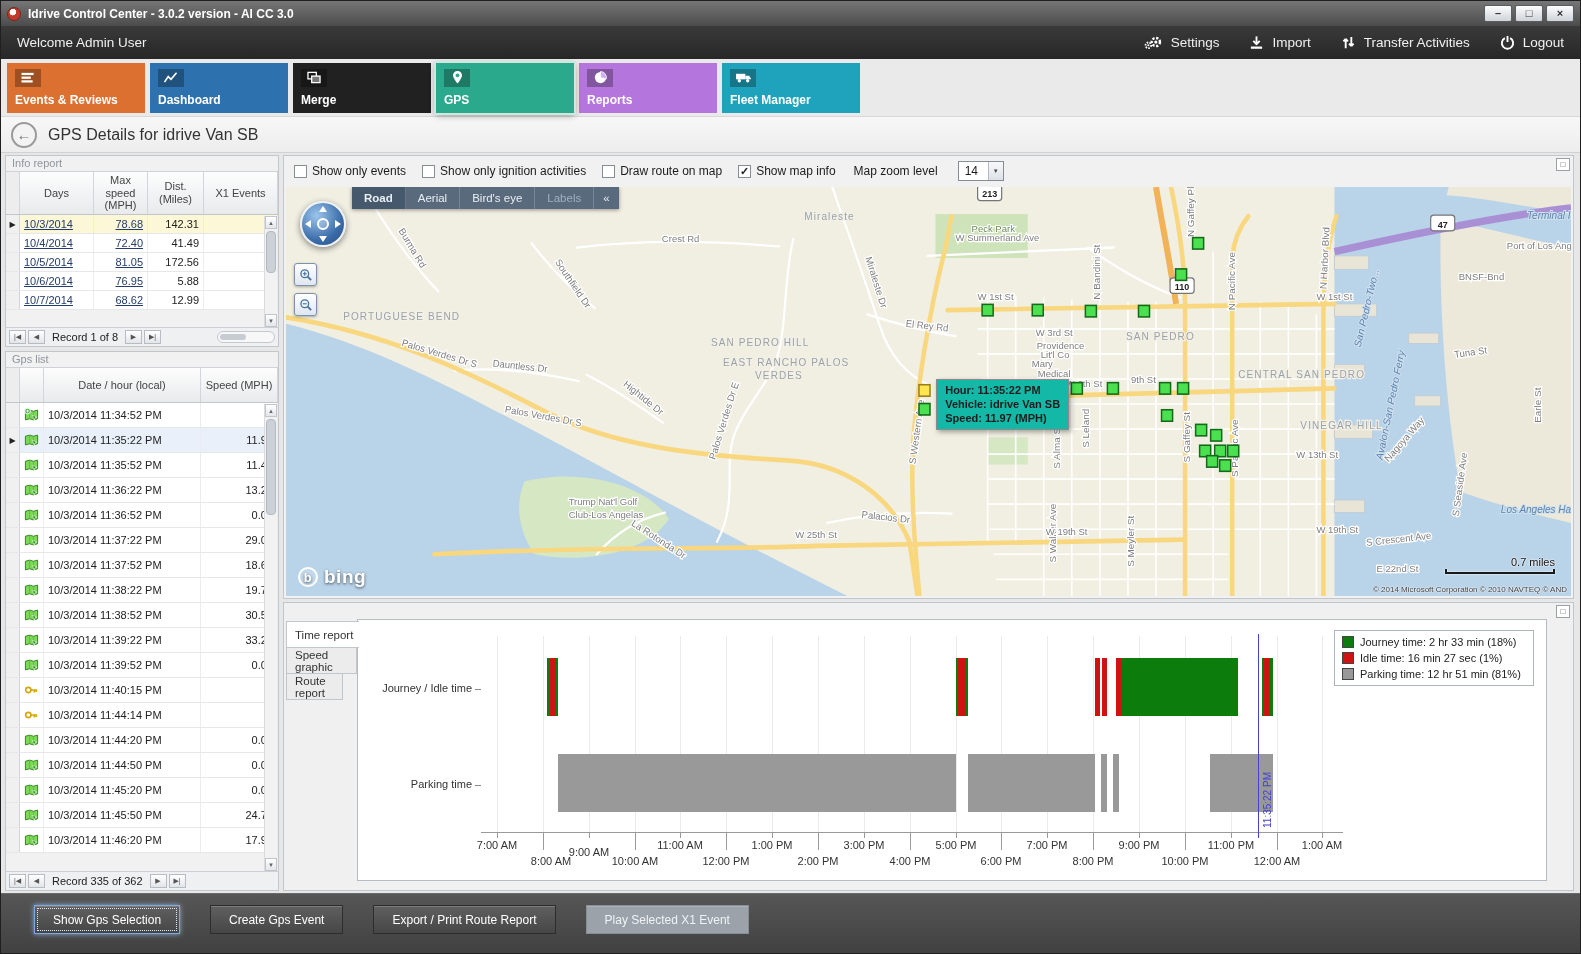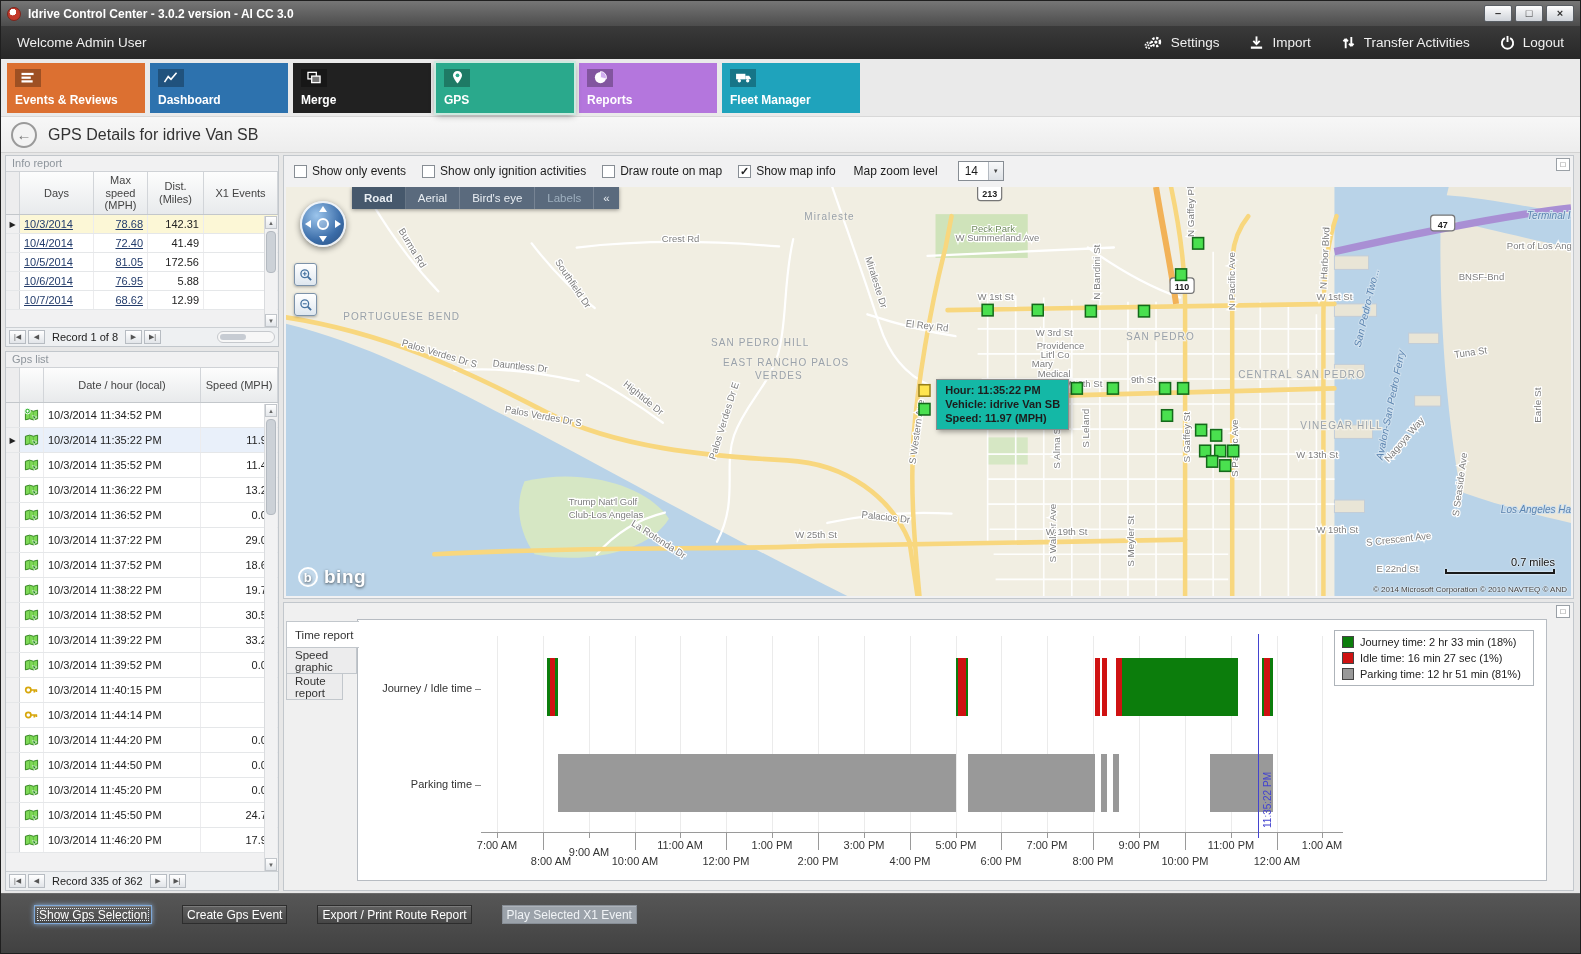--- a/index.html
+++ b/index.html
@@ -124,21 +124,21 @@
   .cbar.green{background:#0c7d0c;} .cbar.red{background:#cf1212;} .cbar.gray{background:#999999;}
   .crowlab{font-size:11px;color:#333;text-align:right;}
   .crowtick{background:#888;}
   .ccursorlab{transform:rotate(-90deg);transform-origin:0 0;font-size:10px;white-space:nowrap;}
   .clegend{right:12px;top:10px;width:200px;border:1px solid #aeb4ba;background:#fff;padding:5px 7px;font-size:11px;color:#222;display:flex;flex-direction:column;gap:4px;}
   .clegrow{display:flex;align-items:center;gap:6px;}
   .clegsw{width:12px;height:12px;border:1px solid #444;flex:none;}
 
   
   .footer{position:absolute;left:0;right:0;top:892px;bottom:0;background:linear-gradient(#565656,#414141);border-top:1px solid #6a6a6a;display:flex;align-items:flex-start;gap:30px;padding:11px 0 0 33px;}
-  .fbtn{height:19px;padding:0 4px;background:linear-gradient(#606060,#464646);border:1px solid #2d2d2d;color:#fff;font-size:12px;box-shadow:inset 0 1px 0 rgba(255,255,255,.18);}
+  .fbtn{height:29px;padding:0 18px;background:linear-gradient(#606060,#464646);border:1px solid #2d2d2d;color:#fff;font-size:12px;box-shadow:inset 0 1px 0 rgba(255,255,255,.18);}
   .fbtn.focused{outline:1px dotted #dfe7ef;outline-offset:-4px;border-color:#7fa9d9;box-shadow:0 0 5px rgba(150,190,235,.9),inset 0 1px 0 rgba(255,255,255,.18);}
   .fbtn.disabled{background:#9ba2aa;border-color:#878e96;color:#f0f3f6;}
 </style>
 </head>
 <body>
 
 <div class="window">
 
   <div class="titlebar">
     <span class="app-icon"></span>

